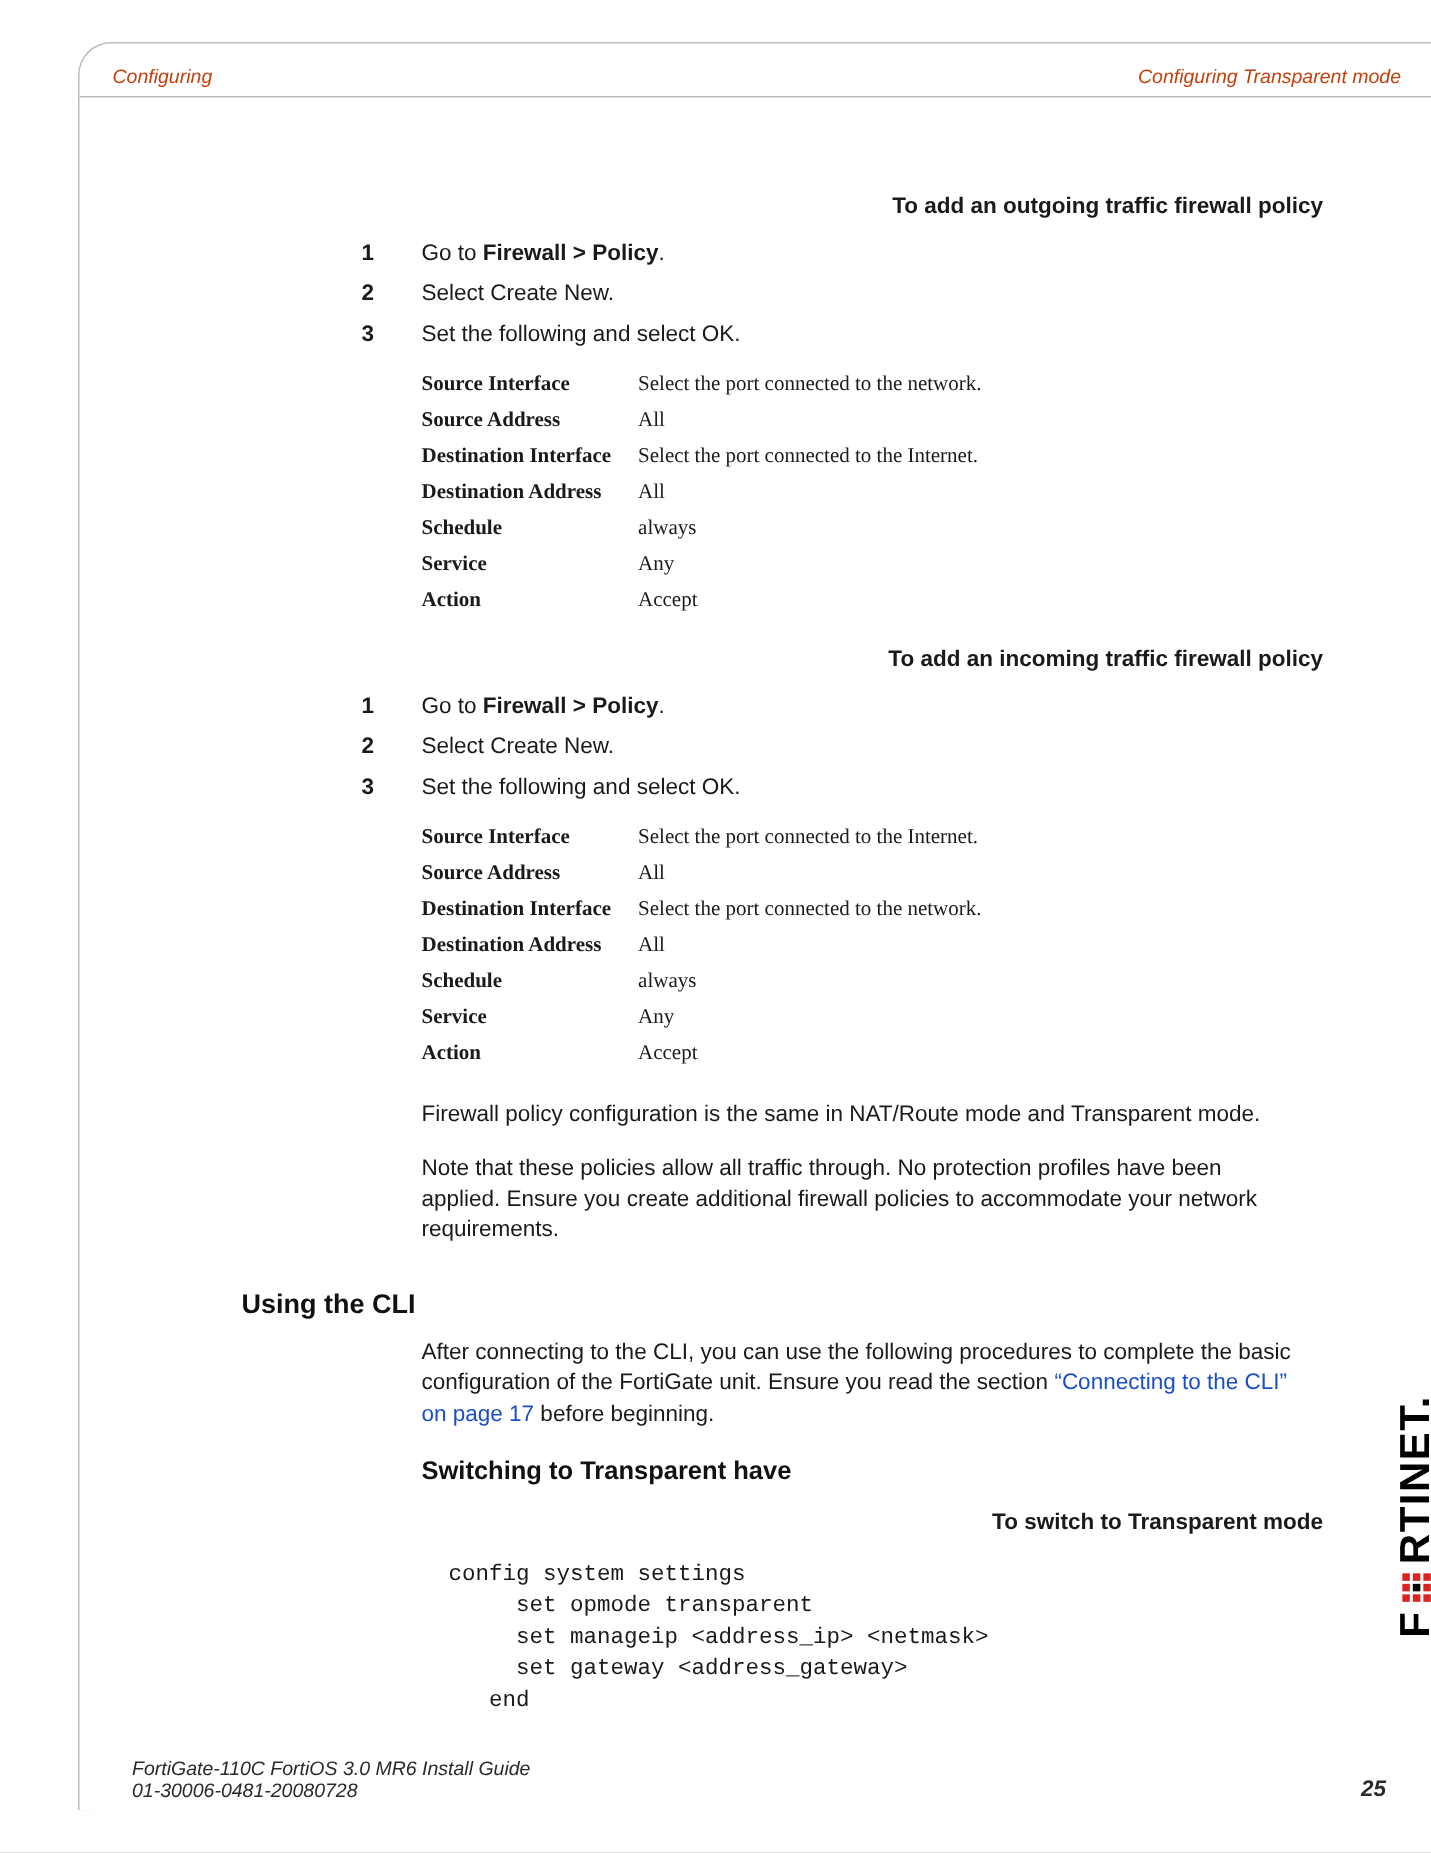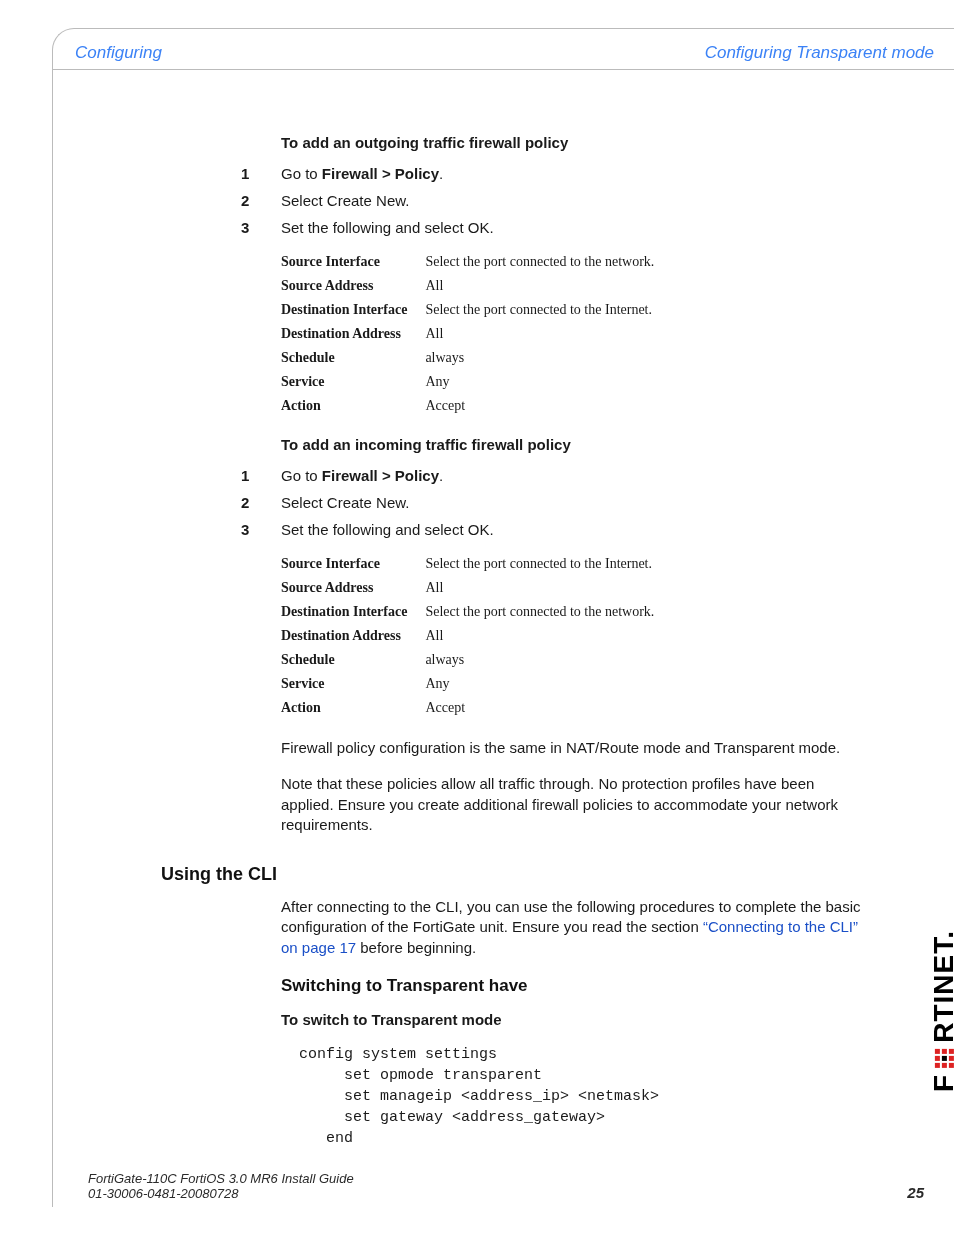--- a/index.html
+++ b/index.html
@@ -19,34 +19,35 @@
     bottom: 28px;
     border-left: 1px solid #bbb;
     border-top: 1px solid #bbb;
     border-top-left-radius: 22px;
     padding: 0;
   }
   .running-header {
     display: flex;
     justify-content: space-between;
     font-style: italic;
-    font-size: 17px;
-    color: #3b82f6;
+    font-size: 13px;
+    color: #c2410c;
     padding: 14px 20px 6px 22px;
     border-bottom: 1px solid #bbb;
     margin: 0 -0px 0 -0px;
   }
   .content {
     padding: 58px 72px 0 0px;
   }
   .indent-main { margin-left: 228px; }
   .heading-bold {
     font-weight: bold;
     font-size: 15px;
     margin: 6px 0 14px 0;
+    text-align: right;
   }
   ol.steps {
     list-style: none;
     margin: 0 0 14px 0;
   }
   ol.steps li {
     display: flex;
     align-items: baseline;
     font-size: 15px;
     margin: 0 0 10px 0;

